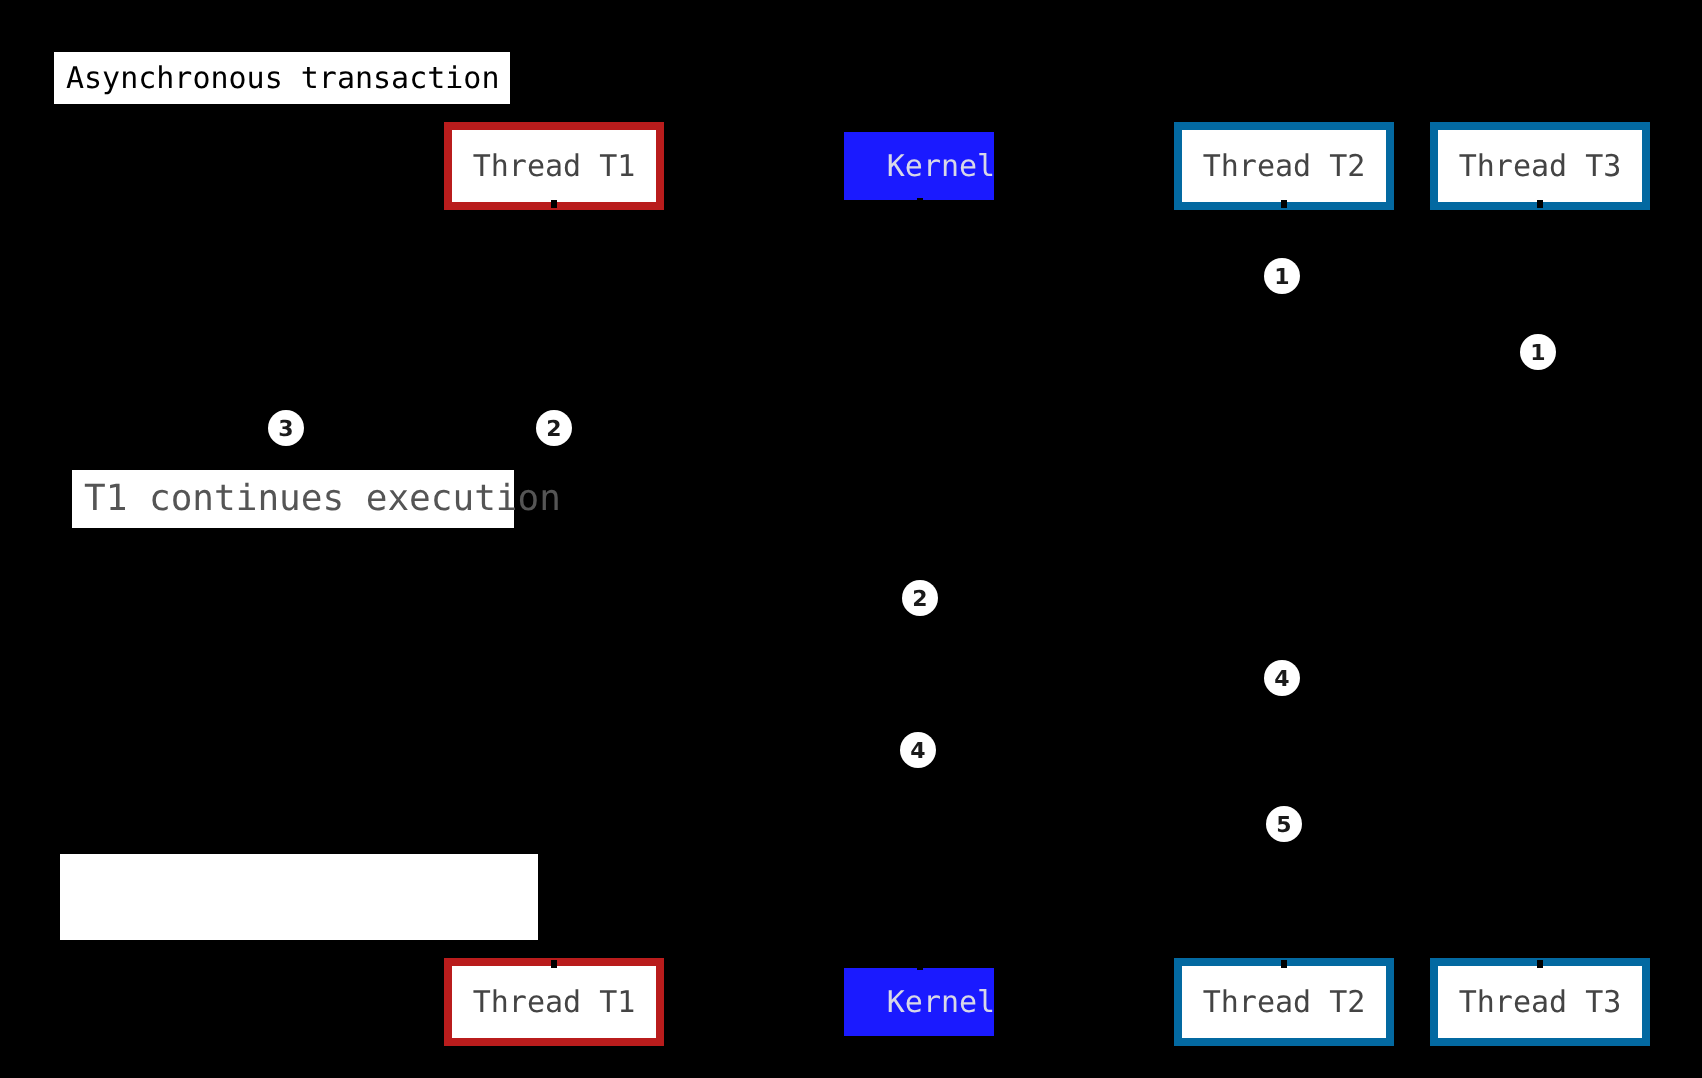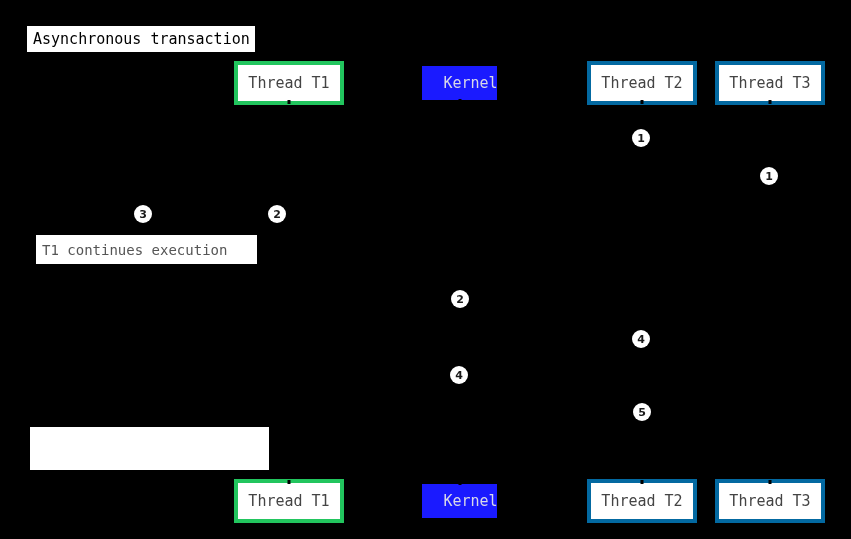--- a/index.html
+++ b/index.html
@@ -37,22 +37,21 @@
     justify-content: flex-start;
   }
 
   
   .participant {
     background: #ffffff;
     font-size: 15px;
     color: #444444;
   }
   .participant.red {
-    border: 4px solid #22c55e;
-    margin-left: 12px;
+    border: 4px solid #b91c1c;
   }
   .participant.blue {
     border: 4px solid #0369a1;
   }
   .participant.filled-blue {
     background: #1a1aff;
     border: none;
     color: #d8d8e8;
     padding-left: 22px;
   }
@@ -69,21 +68,21 @@
   }
   .tick.up {
     bottom: auto;
     top: -3px;
   }
 
   
   .note {
     background: #ffffff;
     color: #555555;
-    font-size: 14px;
+    font-size: 18px;
     padding: 0 6px;
     justify-content: flex-start;
   }
   .note.empty {
     background: #ffffff;
   }
 
   
   .step {
     position: absolute;

